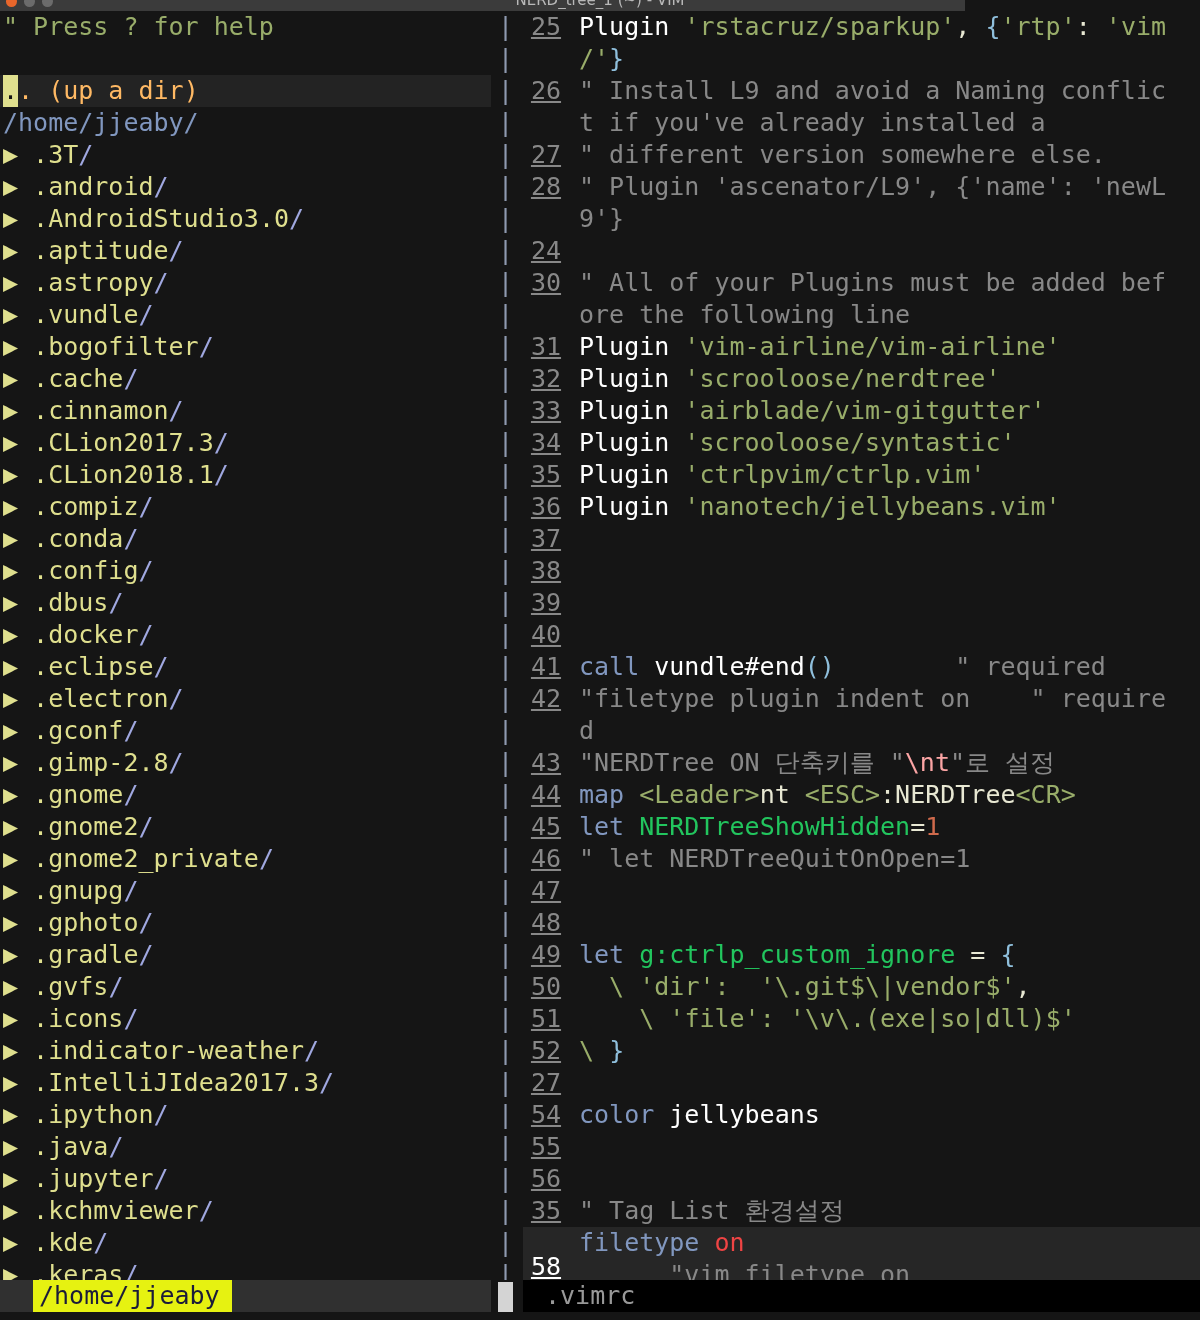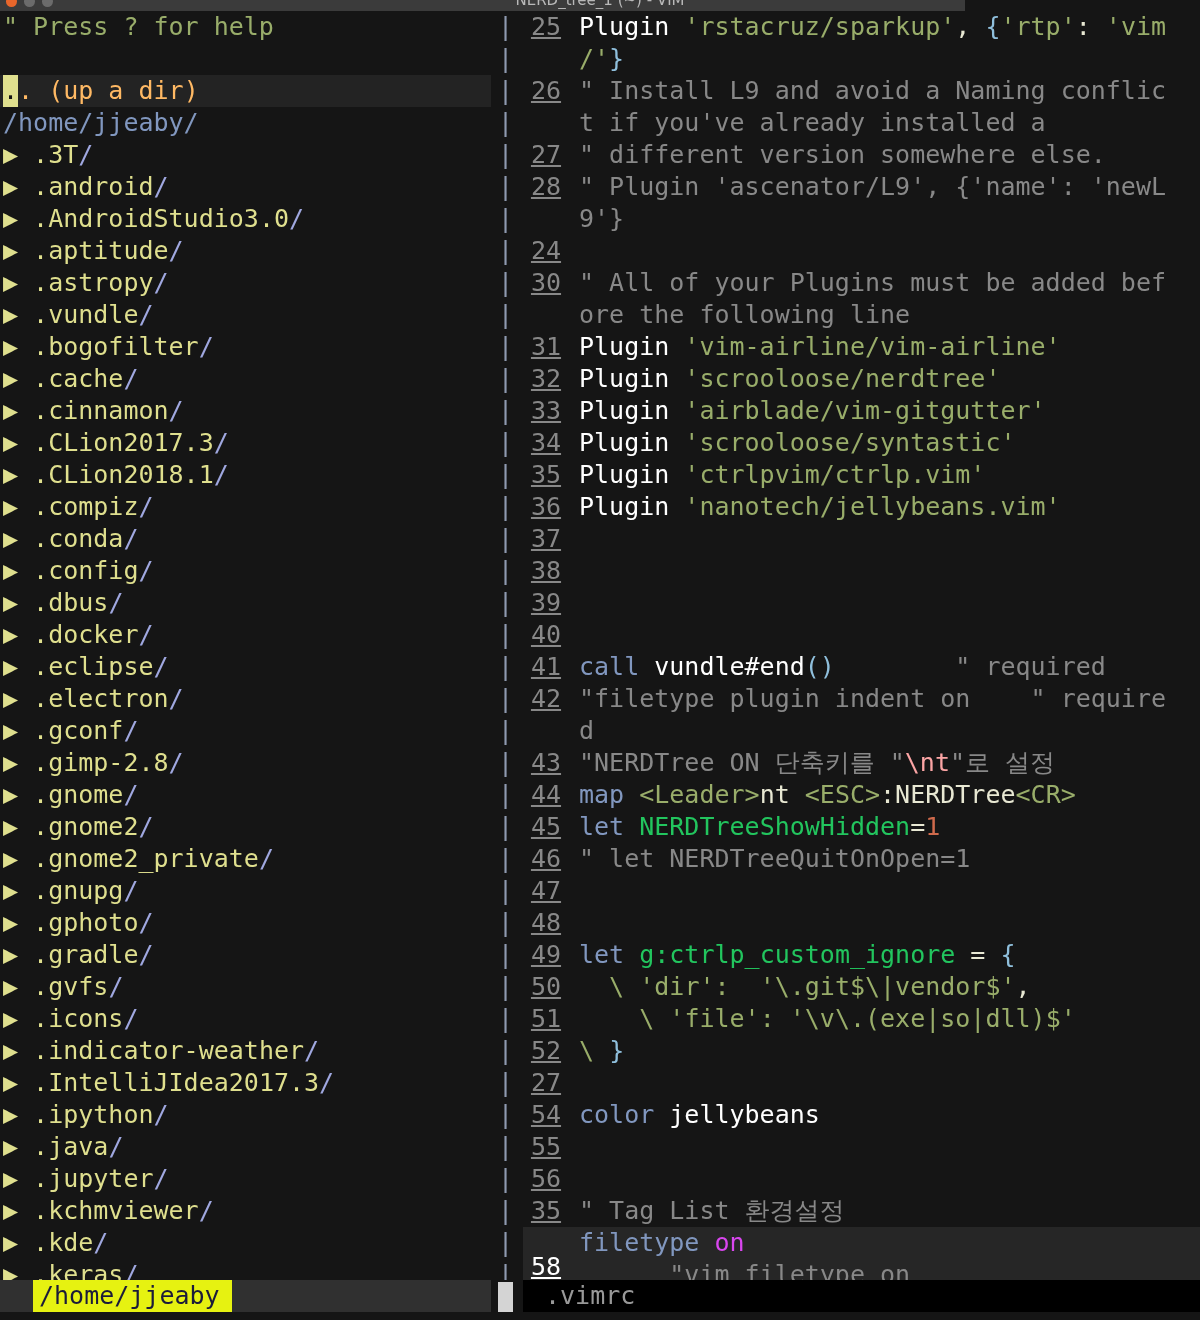--- a/index.html
+++ b/index.html
@@ -74,21 +74,21 @@
   .row.cursorline .lnum{color:#ffffff;margin-top:24px;}
 
   
   .c-com{color:#888888;}
   .c-stmt{color:#8197bf;}
   .c-str{color:#99ad6a;}
   .c-fn{color:#ffffff;}
   .c-special{color:#8fbfdc;}
   .c-ident2{color:#22c55e;}
   .c-num{color:#cf6a4c;}
-  .c-const{color:#d946ef;}
+  .c-const{color:#ef4444;}
   .c-plain{color:#e8e8d3;}
   .c-esc{color:#fca5a5;}
 
   
   .statusrow{position:absolute;left:0;top:1280px;width:1200px;height:32px;}
   .st-left{
     position:absolute;left:0;top:0;width:491px;height:32px;
     background:#303030;
   }
   .st-left .seg{

